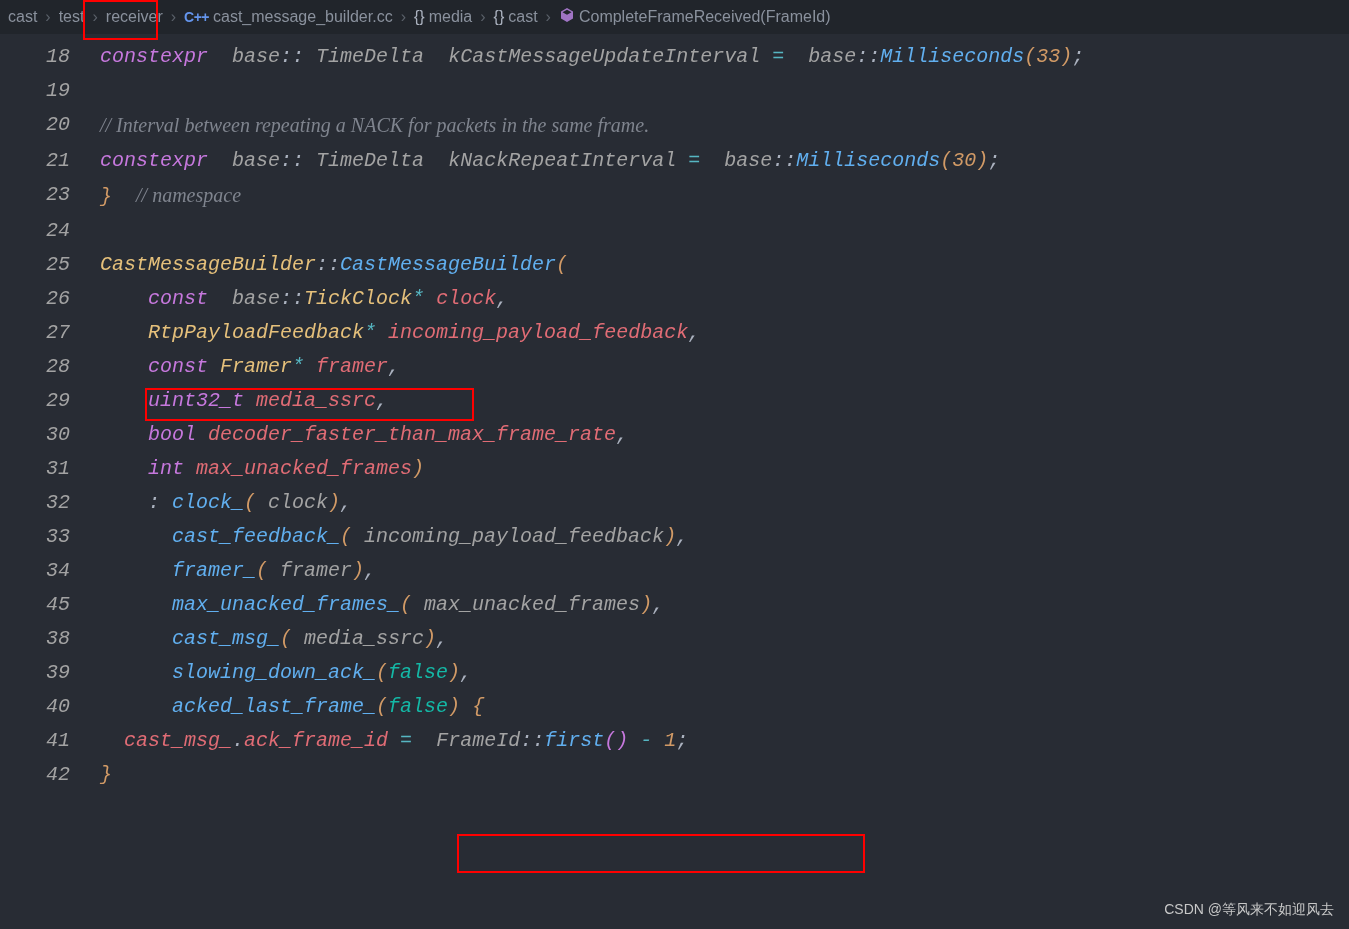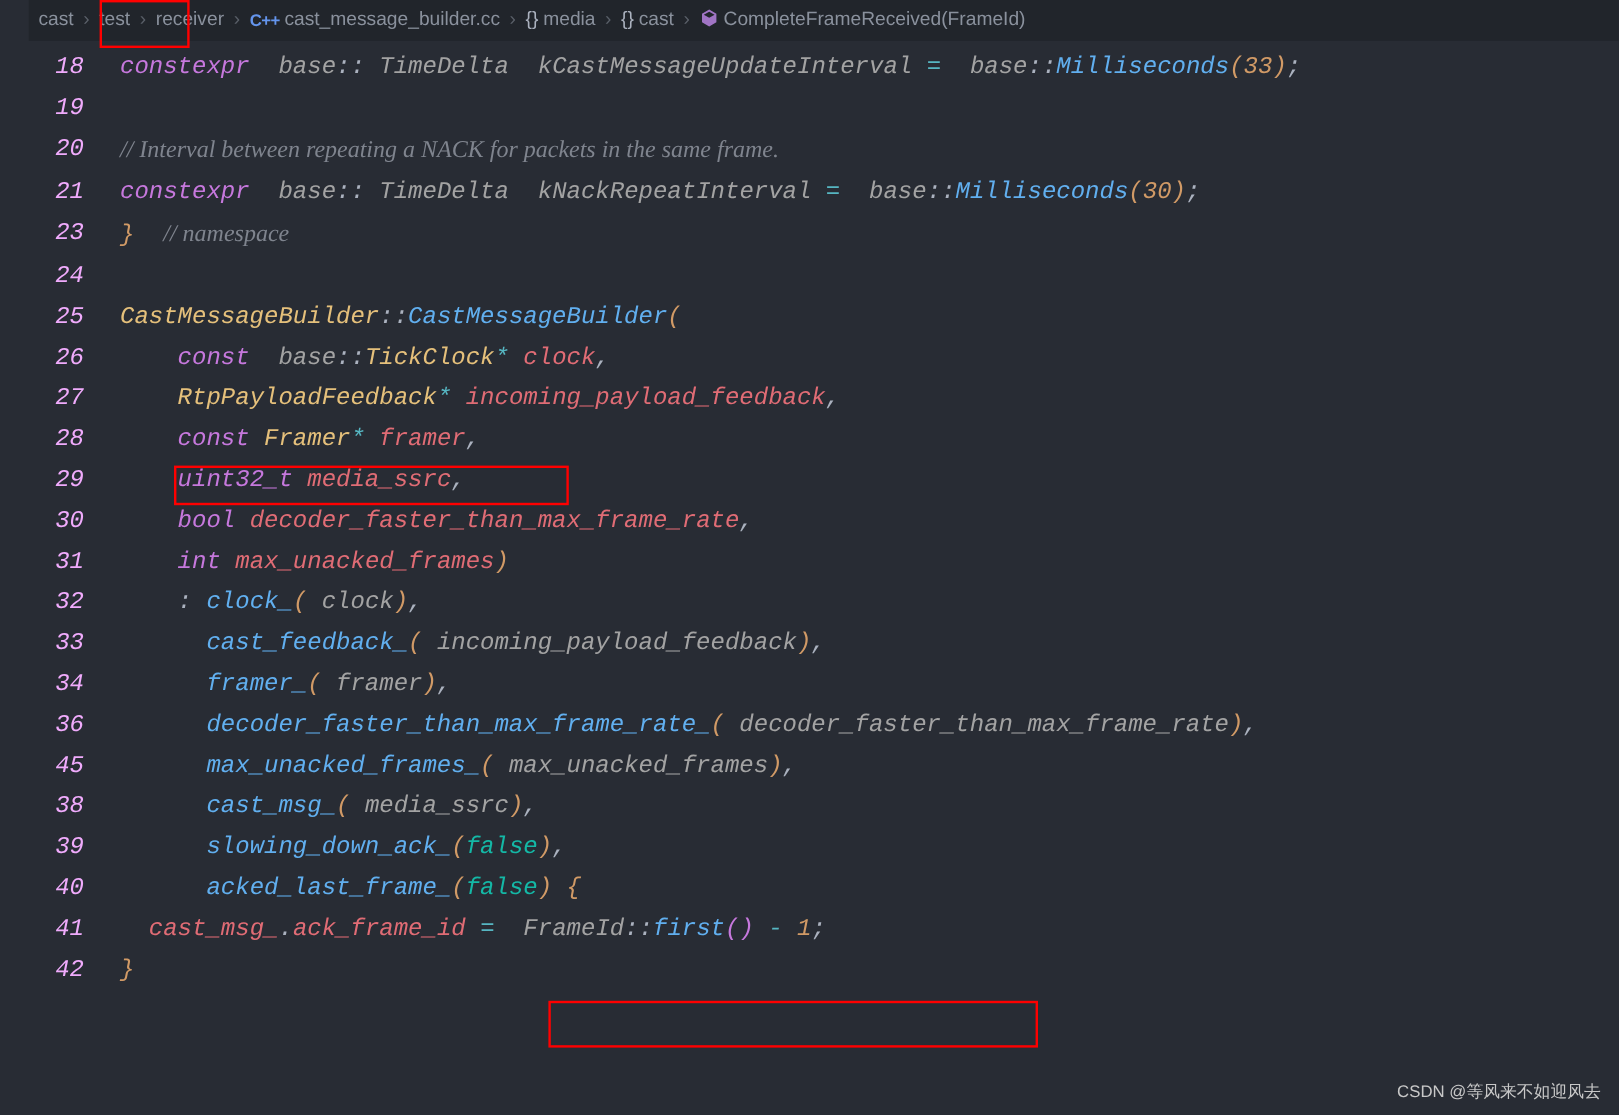--- a/index.html
+++ b/index.html
@@ -16,42 +16,41 @@
   .breadcrumb {
     background: #21252b;
     height: 34px;
     display: flex;
     align-items: center;
     padding: 5px 8px;
     font-size: 16px;
     color: #8a919d;
     font-family: -apple-system, "Segoe UI", sans-serif;
     gap: 4px;
-    margin-left: 24px;
   }
   .breadcrumb .sep { color: #5a6069; margin: 0 4px; }
   .breadcrumb .crumb { display: inline-flex; align-items: center; gap: 4px; }
   .bc-cpp { color: #6495ed; font-weight: bold; font-size:14px; letter-spacing:-0.5px; }
   .bc-brace { color: #abb2bf; }
   .bc-cube { color: #a074c4; }
   .editor {
     display: flex;
     flex-direction: column;
     padding-top: 6px;
     line-height: 34px;
     font-size: 20px;
     font-style: italic;
     font-family: 'Consolas', 'Courier New', monospace;
   }
   .line { display: flex; }
   .gutter {
     width: 100px;
     text-align: right;
     padding-right: 30px;
-    color: #f0abfc;
+    color: #a3a3a3;
     user-select: none;
     flex-shrink: 0;
   }
   .code { white-space: pre; }
   
   .kw   { color: #c678dd; }   
   .type { color: #e5c07b; }   
   .func { color: #61afef; }   
   .var  { color: #e06c75; }   
   .punc { color: #abb2bf; }
@@ -182,24 +181,20 @@
     </div>
     <div class="line">
       <div class="gutter">33</div>
       <div class="code"><span class="punc">      </span><span class="func">cast_feedback_</span><span class="brace1">(</span><span class="plain">incoming_payload_feedback</span><span class="brace1">)</span><span class="punc">,</span></div>
     </div>
     <div class="line">
       <div class="gutter">34</div>
       <div class="code"><span class="punc">      </span><span class="func">framer_</span><span class="brace1">(</span><span class="plain">framer</span><span class="brace1">)</span><span class="punc">,</span></div>
     </div>
     <div class="line">
-      <div class="gutter">36</div>
-      <div class="code"><span class="punc">      </span><span class="func">decoder_faster_than_max_frame_rate_</span><span class="brace1">(</span><span class="plain">decoder_faster_than_max_frame_rate</span><span class="brace1">)</span><span class="punc">,</span></div>
-    </div>
-    <div class="line">
       <div class="gutter">45</div>
       <div class="code"><span class="punc">      </span><span class="func">max_unacked_frames_</span><span class="brace1">(</span><span class="plain">max_unacked_frames</span><span class="brace1">)</span><span class="punc">,</span></div>
     </div>
     <div class="line">
       <div class="gutter">38</div>
       <div class="code"><span class="punc">      </span><span class="func">cast_msg_</span><span class="brace1">(</span><span class="plain">media_ssrc</span><span class="brace1">)</span><span class="punc">,</span></div>
     </div>
     <div class="line">
       <div class="gutter">39</div>
       <div class="code"><span class="punc">      </span><span class="func">slowing_down_ack_</span><span class="brace1">(</span><span class="bool">false</span><span class="brace1">)</span><span class="punc">,</span></div>

